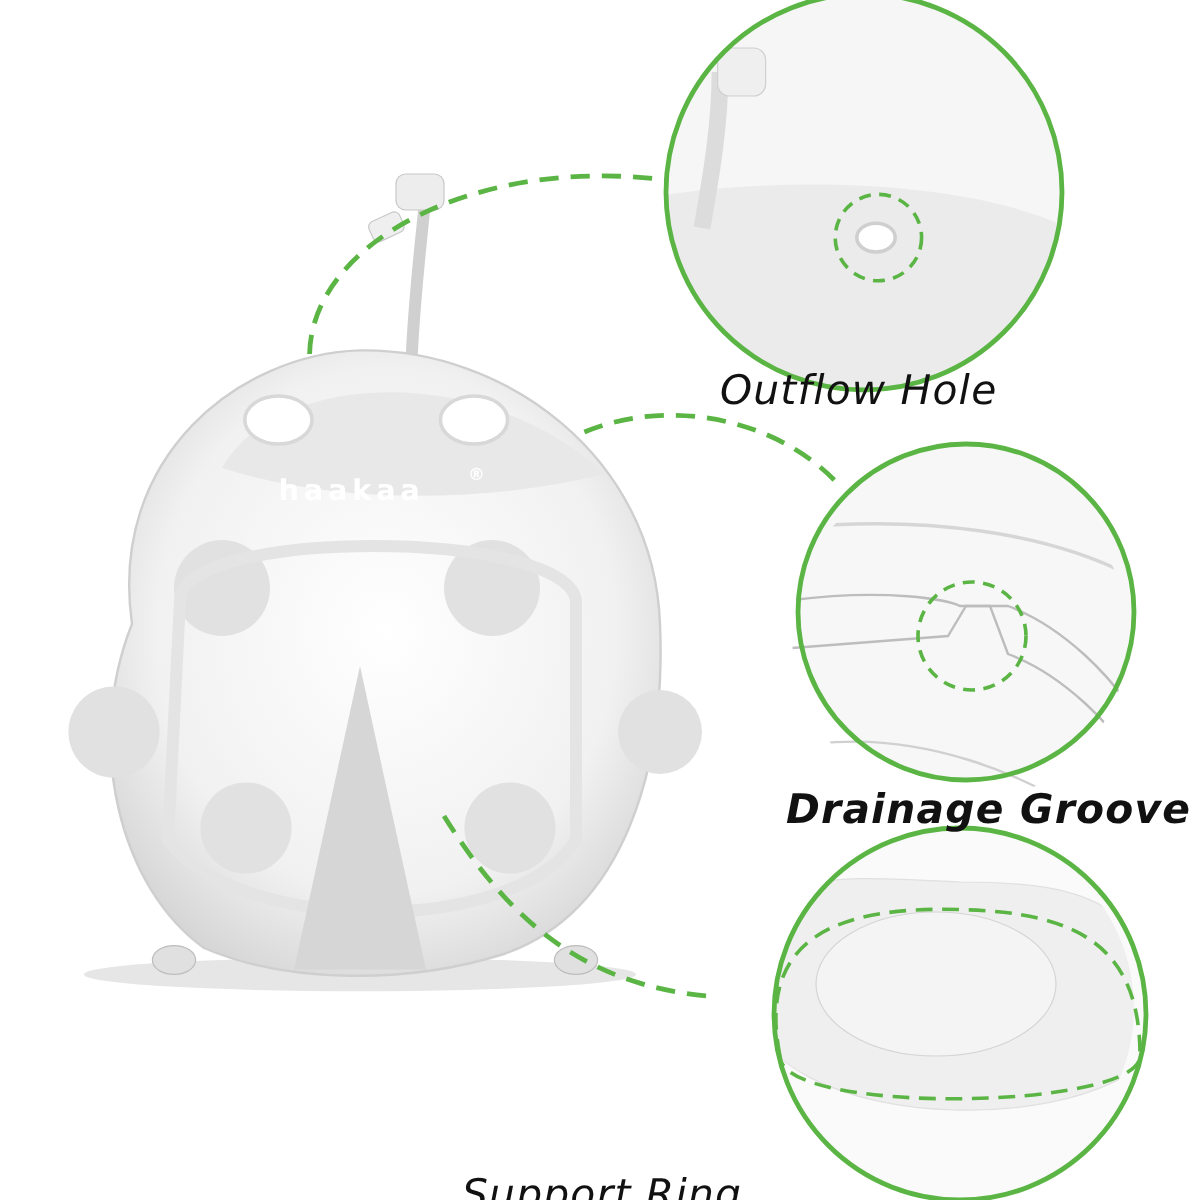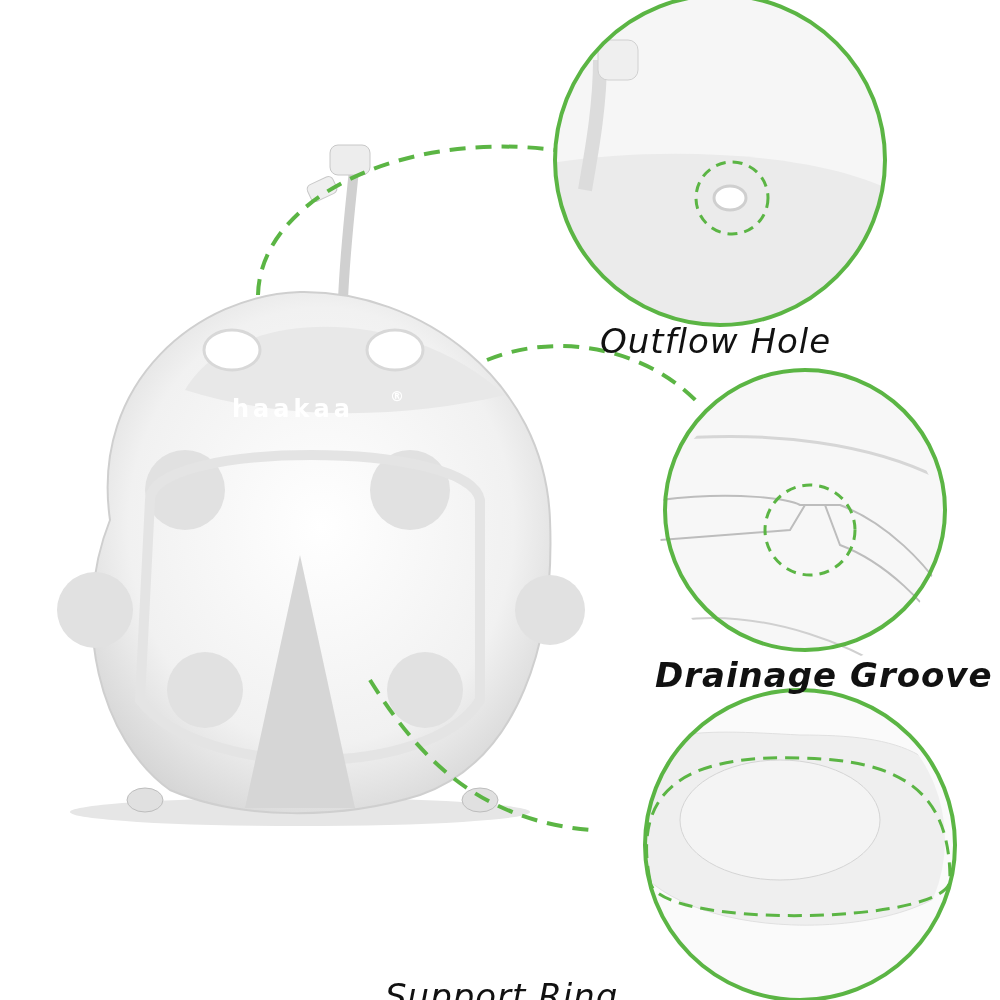--- a/index.html
+++ b/index.html
@@ -99,15 +99,15 @@
       <ellipse cx="780" cy="820" rx="100" ry="60" fill="#f4f4f4" stroke="#d4d4d4"></ellipse>
     </g>
     <circle cx="800" cy="845" r="155" fill="none" stroke="#5bb544" stroke-width="4"></circle>
     <path d="M650 880 C 630 780, 700 755, 800 758 C 900 760, 950 790, 950 880 C 950 925, 650 930, 650 880 Z" fill="none" stroke="#5bb544" stroke-width="3" stroke-dasharray="14 8"></path>
   </g>
 </svg>
 
 <span class="brand" style="left:232px;top:395px;">haakaa</span>
 <span class="brand" style="left:390px;top:388px;font-size:14px;letter-spacing:0;">®</span>
 
-<span class="label" style="left:600px;top:321px;">Outflow Hole</span>
+<span class="label" style="left:600px;top:306px;">Outflow Hole</span>
 <span class="label" style="left:655px;top:655px;font-weight:bold;">Drainage Groove</span>
 <span class="label" style="left:385px;top:976px;">Support Ring</span>
 
 </body></html>

